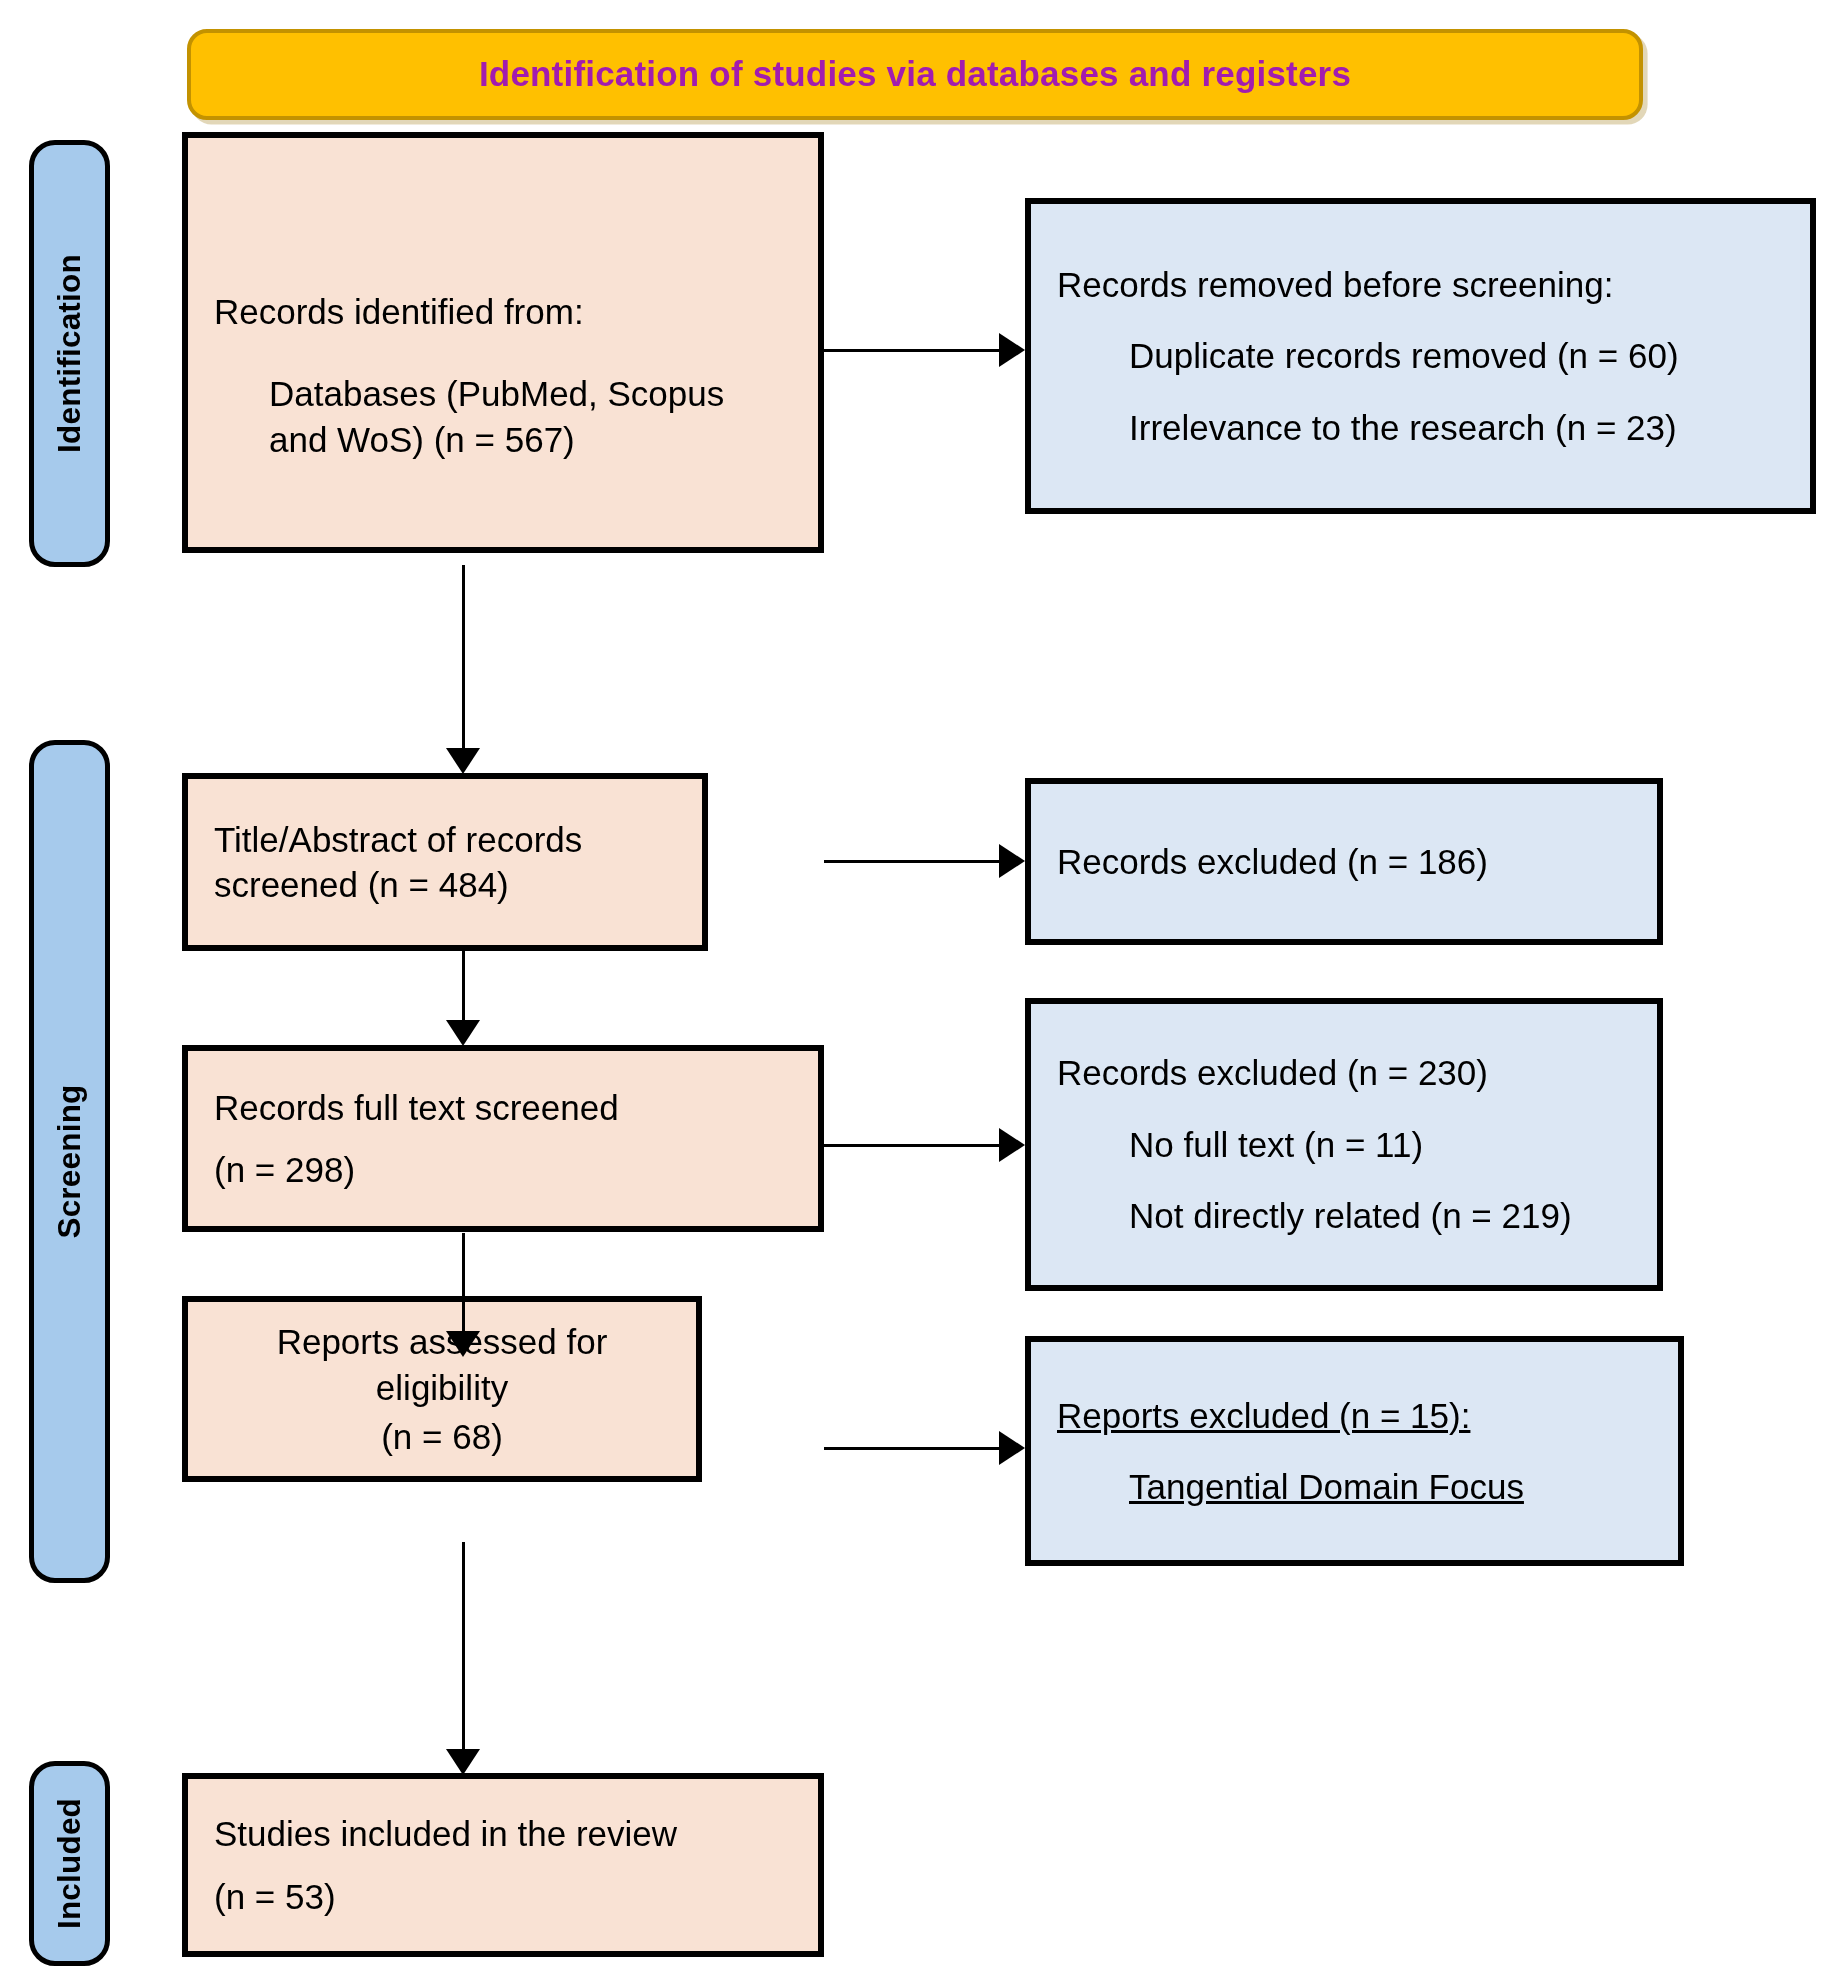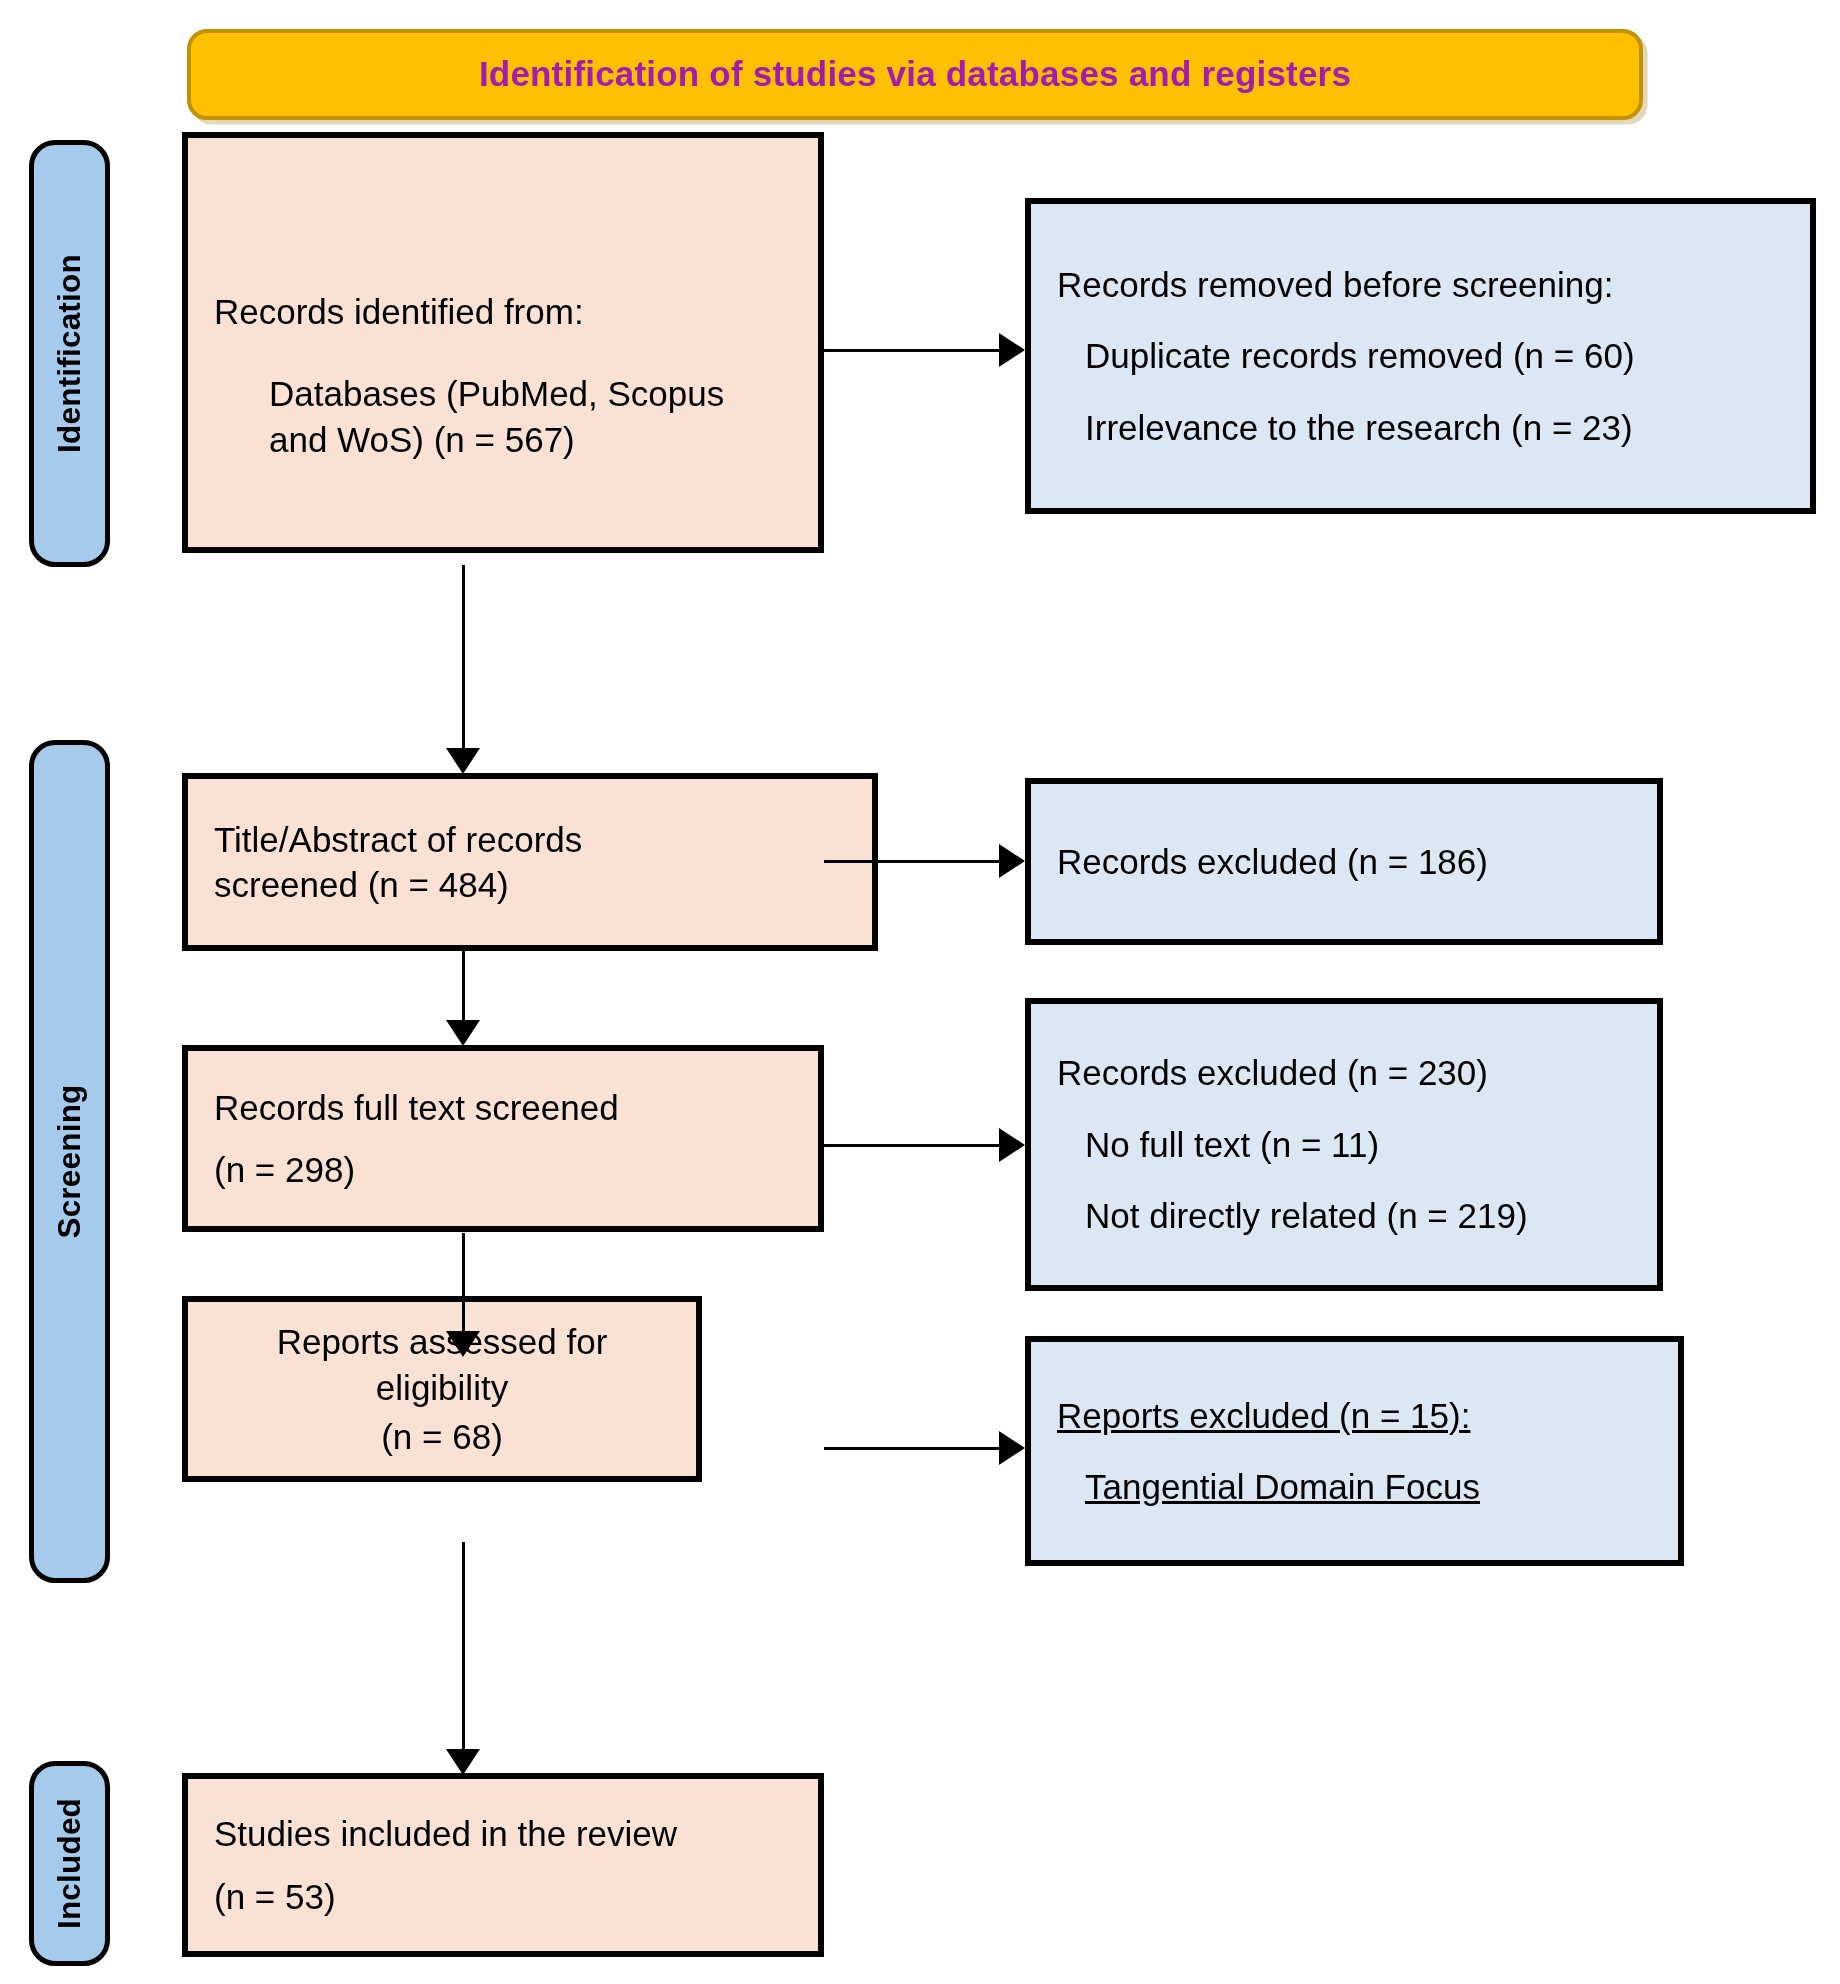--- a/index.html
+++ b/index.html
@@ -80,29 +80,29 @@
   .fbox.peach { background: #F9E2D4; }
   .fbox.blue  { background: #DCE7F4; }
 
   .line {
     font-size: 35px;
     line-height: 1.30;
     color: #000000;
     white-space: pre-wrap;
   }
   .line.indent { margin-left: 55px; }
-  .line.indent-sm { margin-left: 28px; }
+  .line.indent-sm { margin-left: 72px; }
   .gap-lg { height: 37px; }
   .gap-md { height: 26px; }
   .gap-sm { height: 17px; }
 
   
   #box-identified        { left: 182px;  top: 132px;  width: 642px;  height: 421px; padding-top: 83px; }
   #box-removed           { left: 1025px; top: 198px;  width: 791px; height: 316px; }
-  #box-title-abstract    { left: 182px;  top: 773px; width: 696px;  height: 178px; }
+  #box-title-abstract    { left: 182px;  top: 773px; width: 526px;  height: 178px; }
   #box-excluded-186      { left: 1025px; top: 778px; width: 638px;  height: 167px; }
   #box-fulltext          { left: 182px;  top: 1045px; width: 642px;  height: 187px; }
   #box-excluded-230      { left: 1025px; top: 998px; width: 638px;  height: 293px; }
   #box-eligibility       { left: 182px;  top: 1296px; width: 520px;  height: 186px; text-align: center; }
   #box-reports-excluded  { left: 1025px; top: 1336px; width: 659px;  height: 230px; text-decoration: underline; }
   #box-included-studies  { left: 182px;  top: 1773px; width: 642px;  height: 184px; }
 
   
   .arrow-v, .arrow-h {
     position: absolute;

